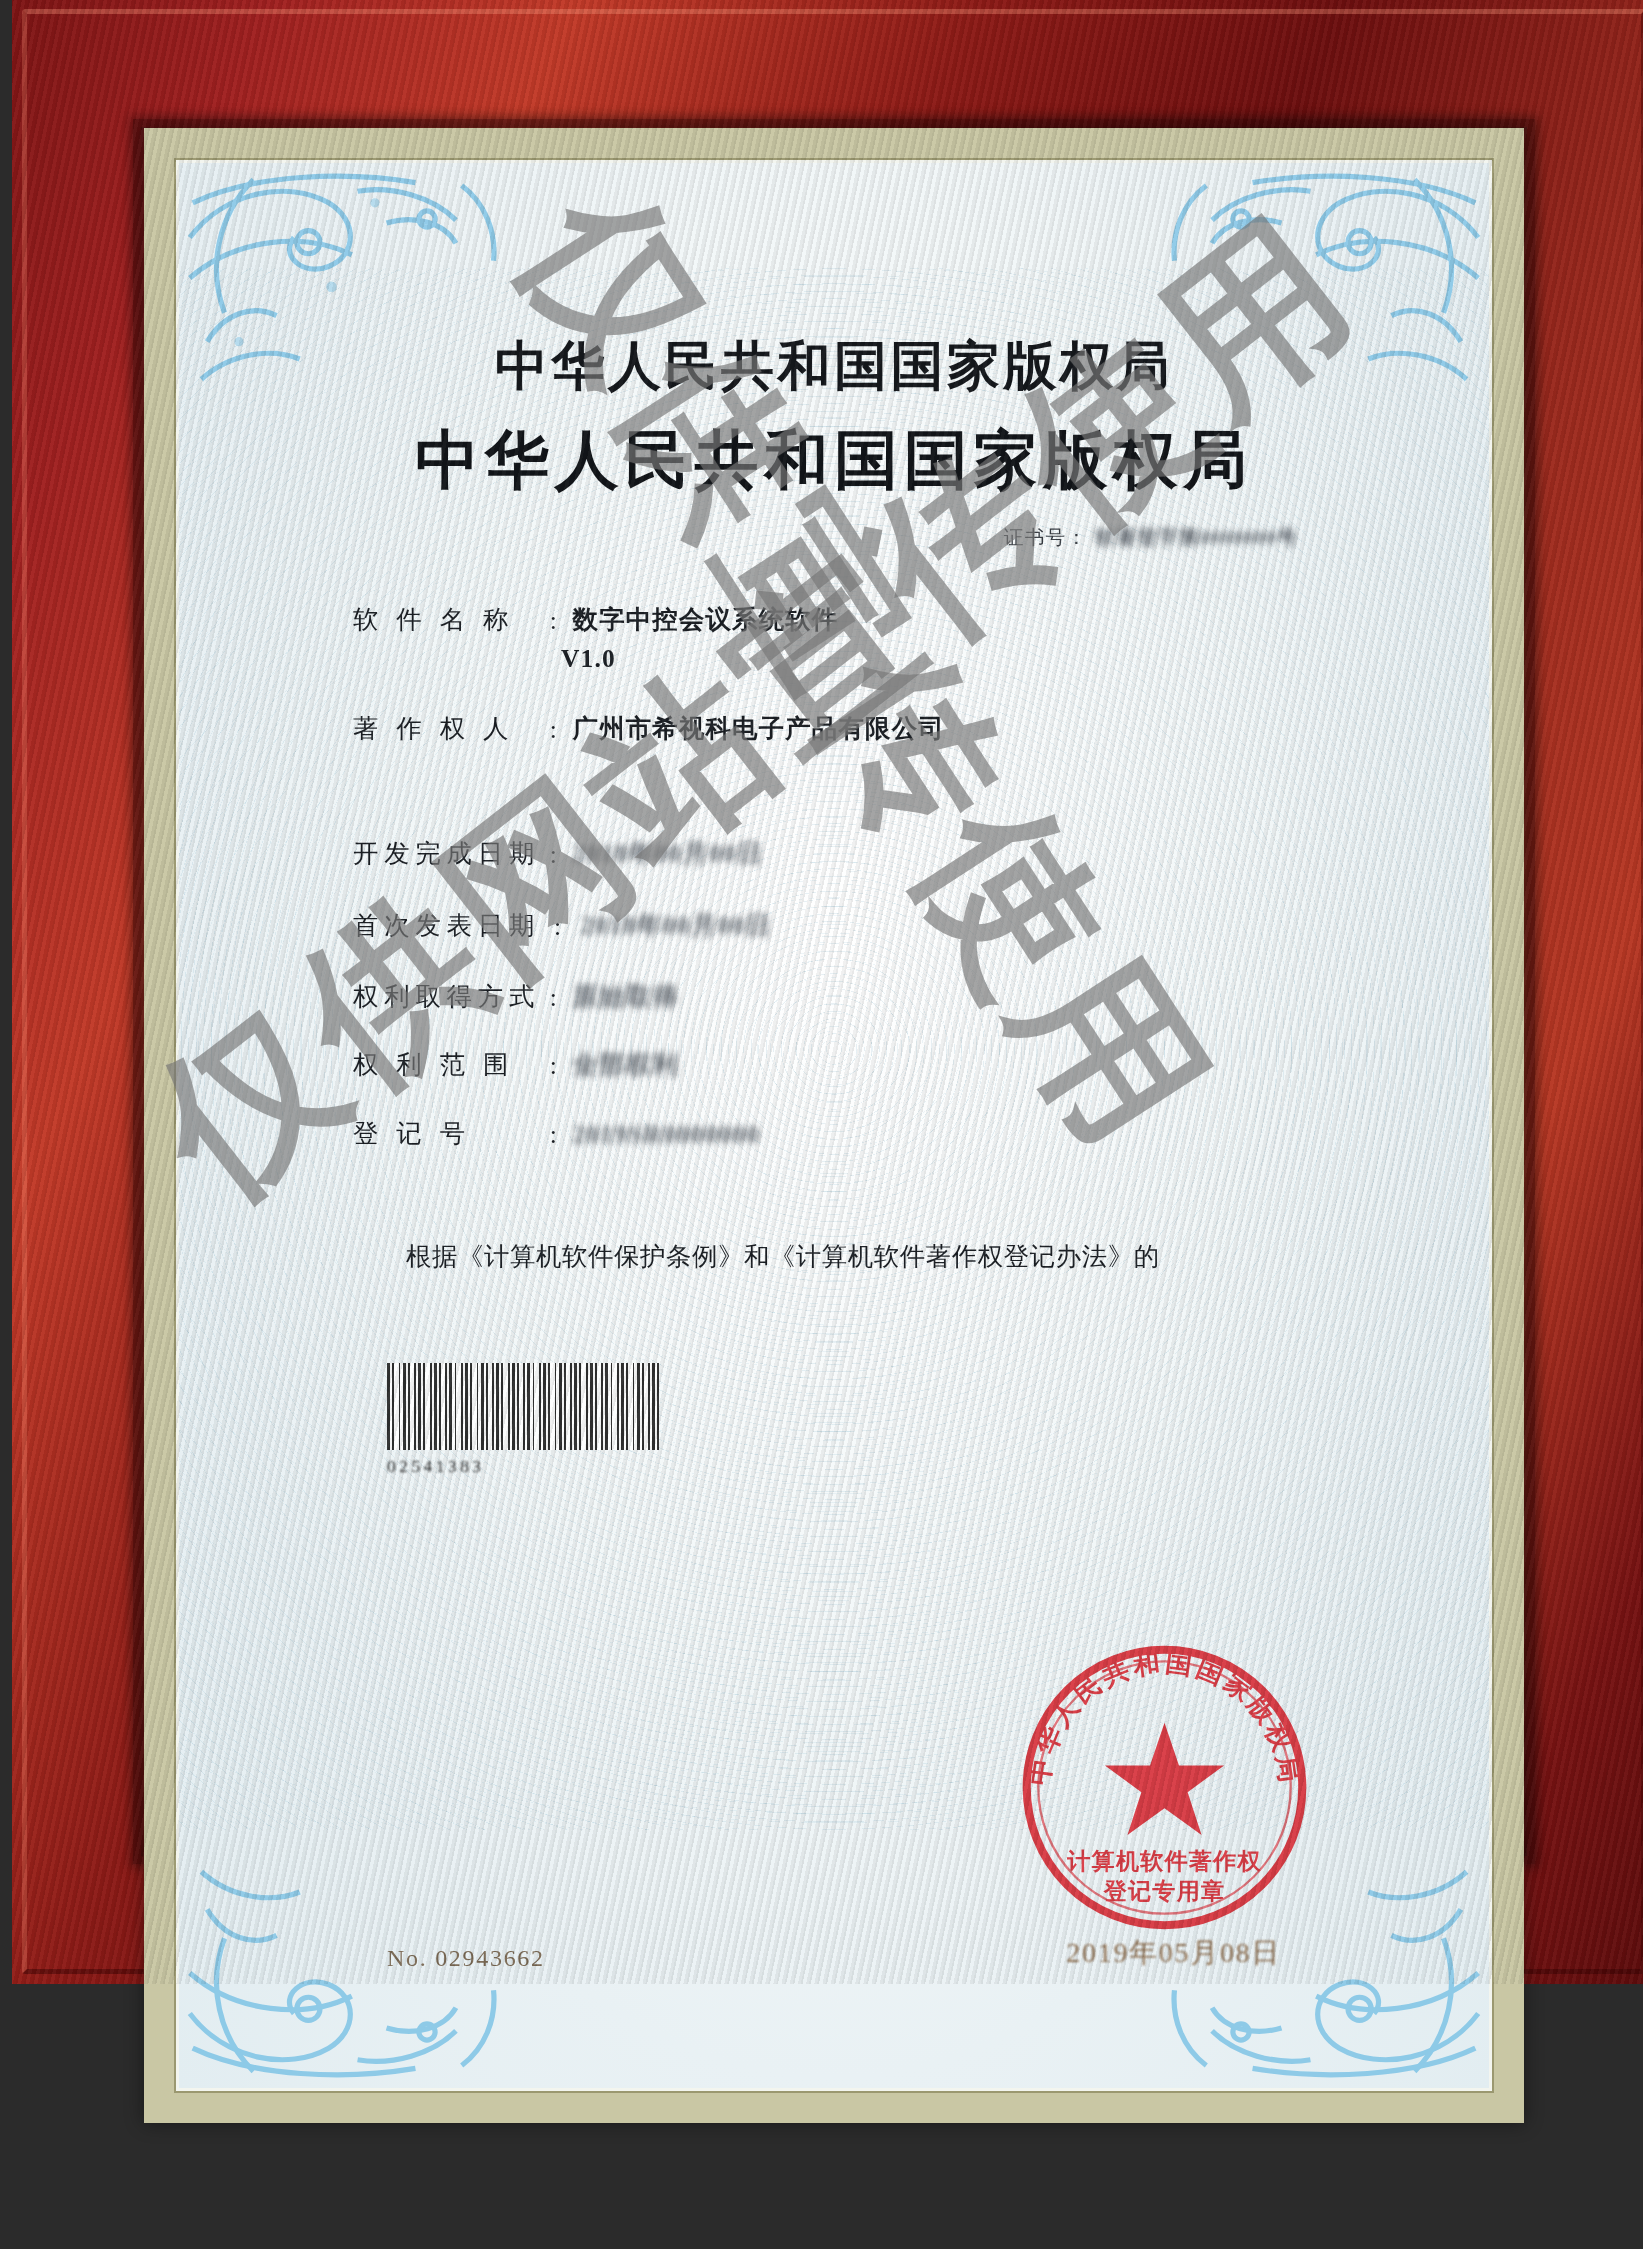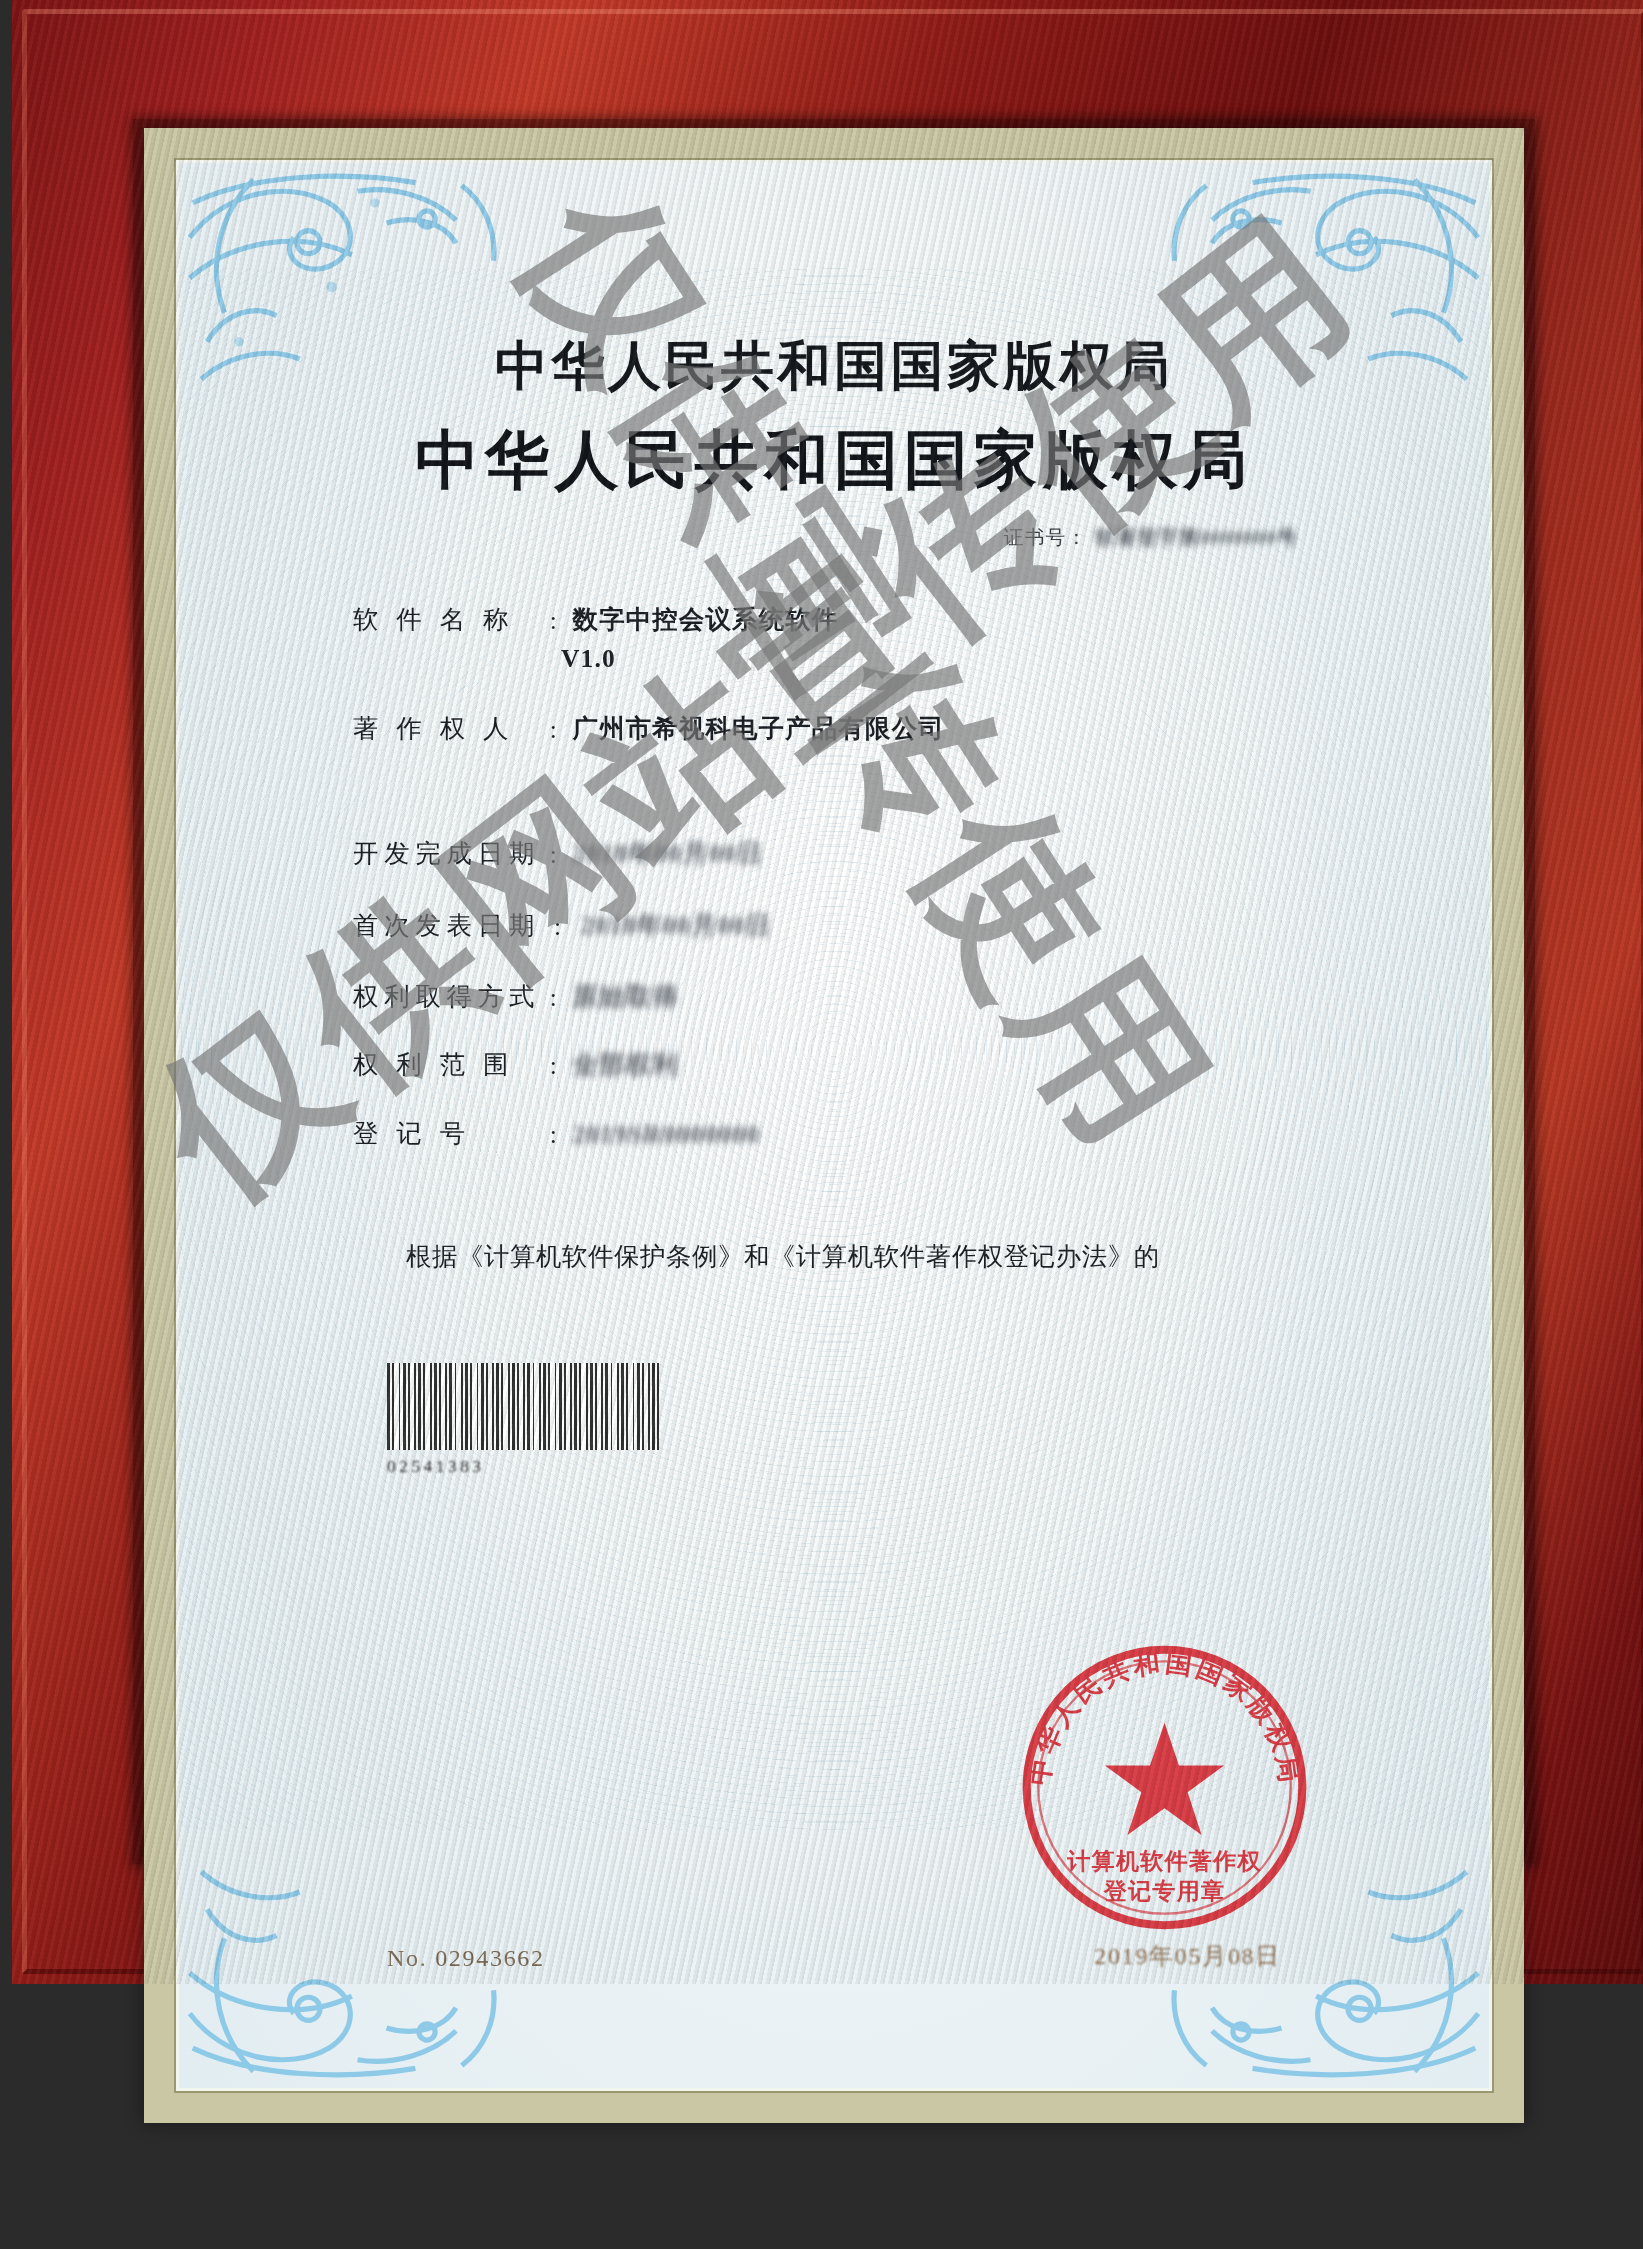--- a/index.html
+++ b/index.html
@@ -233,21 +233,21 @@
     bottom: 116px;
     font-size: 24px;
     color:#7b6a55;
     letter-spacing: 1.7px;
     filter: blur(0.7px);
   }
   .date-line{
     position:absolute;
     right: 208px;
     bottom: 116px;
-    font-size: 24px;
+    font-size: 28px;
     color:#8a6a4a;
     letter-spacing: 1.7px;
     filter: blur(0.8px);
     margin-top: 44px;
   }
 
   
   .seal{
     position:absolute;
     right: 174px;

